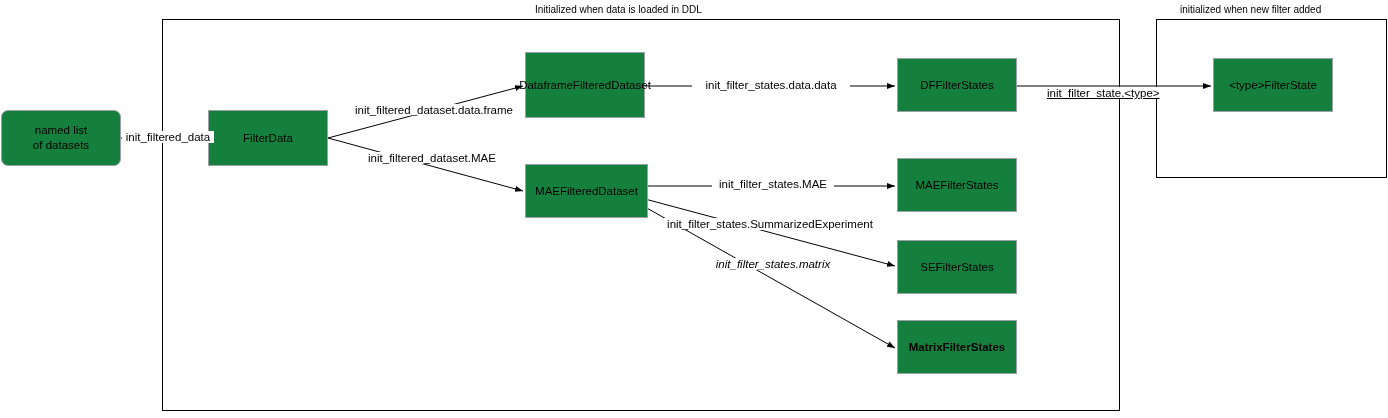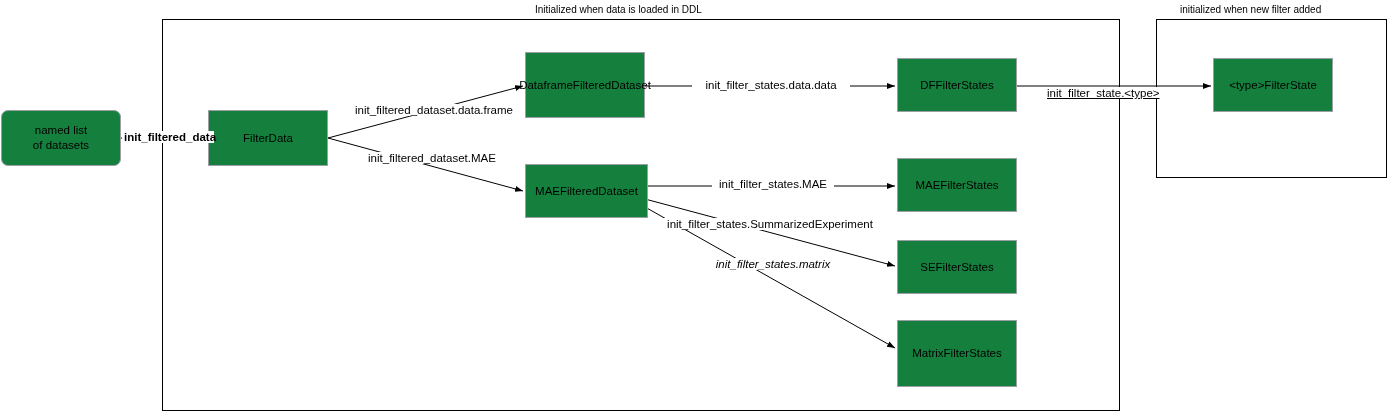--- a/index.html
+++ b/index.html
@@ -89,25 +89,25 @@
       <div class="group-label" style="left: 1180px; top: 4px; width: 190px;">initialized when new filter added</div>
     </div>
   <div id="nodes">
       <div class="node" style="left: 1px; top: 110px; width: 120px; height: 56px; border-radius: 7px;">named list<br>of datasets</div>
       <div class="node" style="left: 208px; top: 110px; width: 120px; height: 56px;">FilterData</div>
       <div class="node" style="left: 525px; top: 52px; width: 120px; height: 66px;">DataframeFilteredDataset</div>
       <div class="node" style="left: 525px; top: 164px; width: 123px; height: 54px;">MAEFilteredDataset</div>
       <div class="node" style="left: 897px; top: 58px; width: 120px; height: 54px;">DFFilterStates</div>
       <div class="node" style="left: 897px; top: 158px; width: 120px; height: 54px;">MAEFilterStates</div>
       <div class="node" style="left: 897px; top: 240px; width: 120px; height: 54px;">SEFilterStates</div>
-      <div class="node" style="left: 897px; top: 320px; width: 120px; height: 67px;">MatrixFilterStates</div>
+      <div class="node" style="left: 897px; top: 320px; width: 120px; height: 54px; font-weight: bold;">MatrixFilterStates</div>
       <div class="node" style="left: 1213px; top: 58px; width: 120px; height: 54px;">&lt;type&gt;FilterState</div>
     </div>
   <div id="edge-labels">
-      <div class="edge-label" style="left: 122px; top: 131px; width: 88px; text-align: center; font-weight: bold;">init_filtered_data</div>
+      <div class="edge-label" style="left: 122px; top: 131px; width: 88px; text-align: center;">init_filtered_data</div>
       <div class="edge-label" style="left: 351px; top: 104px; width: 162px; text-align: center;">init_filtered_dataset.data.frame</div>
       <div class="edge-label" style="left: 356px; top: 152px; width: 148px; text-align: center;">init_filtered_dataset.MAE</div>
       <div class="edge-label" style="left: 692px; top: 79px; width: 154px; text-align: center;">init_filter_states.data.data</div>
       <div class="edge-label" style="left: 712px; top: 178px; width: 118px; text-align: center;">init_filter_states.MAE</div>
       <div class="edge-label" style="left: 657px; top: 218px; width: 222px; text-align: center;">init_filter_states.SummarizedExperiment</div>
       <div class="edge-label" style="left: 707px; top: 258px; width: 128px; text-align: center; font-style: italic;">init_filter_states.matrix</div>
       <div class="edge-label" style="left: 1045px; top: 87px; width: 130px; text-align: left; text-decoration: underline;">init_filter_state.&lt;type&gt;</div>
     </div>
 </div>
 

